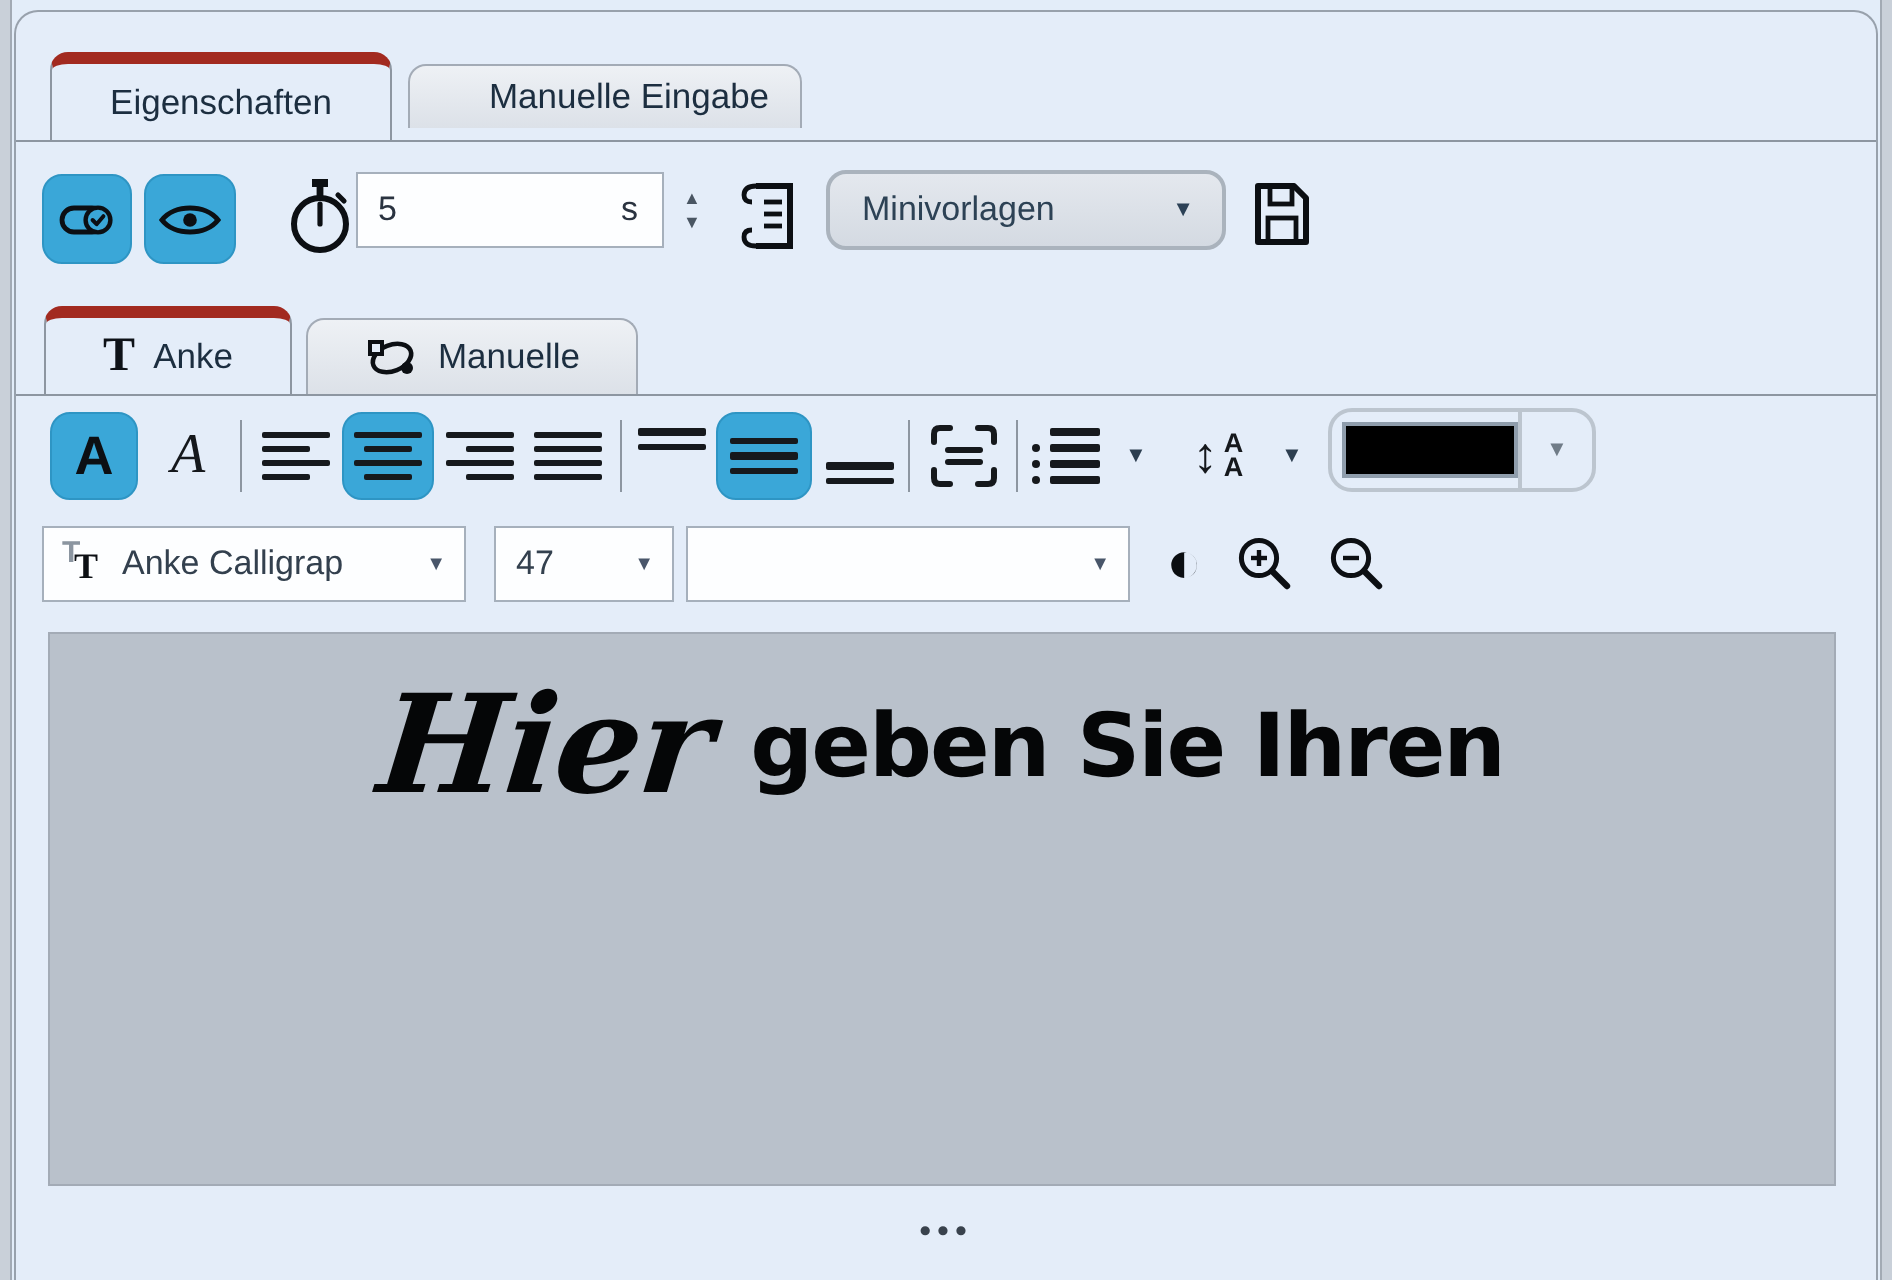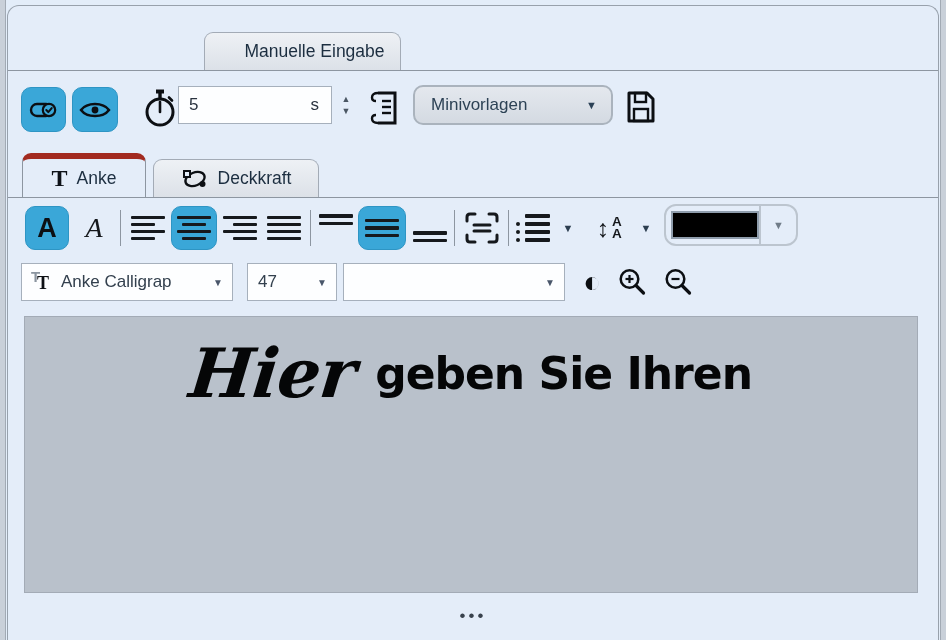--- a/index.html
+++ b/index.html
@@ -36,21 +36,21 @@
   }
   .tab.active {
     background: #e4edf9;
     border-top: 6px solid #a22a20;
   }
   .tab.inactive {
     background: linear-gradient(180deg, #eef1f5 0%, #dce1e8 100%);
     border-color: #a3abb6;
   }
   .tab1-active   { left: 17px;  top: 20px; width: 171px; height: 44px; }
-  .tab1-inactive { left: 196px; top: 26px; width: 197px; height: 38px; padding-left: 24px; }
+  .tab1-inactive { left: 196px; top: 26px; width: 197px; height: 32px; padding-left: 24px; }
   .tab2-active   { left: 14px;  top: 147px; width: 124px; height: 44px; }
   .tab2-inactive { left: 145px; top: 153px; width: 166px; height: 38px; }
   .tab-t-icon { font-family: "Liberation Serif", serif; font-weight: 700; font-size: 24px; color: #0e1218; line-height: 1; }
 
   
   button { border: none; background: transparent; padding: 0; cursor: pointer; font-family: inherit; }
   .icon-btn {
     position: absolute; display: flex; align-items: center; justify-content: center;
   }
   .icon-btn.blue { background: #3aa7d8; border-radius: 10px; border: 1px solid #2e95c4; }
@@ -154,20 +154,23 @@
 </style>
 </head>
 <body>
 
 <div class="edge left"></div>
 <div class="edge right"></div>
 
 <div class="panel">
 
   <div class="hsep hsep1"></div>
+  <div class="tab active tab1-active">
+    <span>Eigenschaften</span>
+  </div>
   <div class="tab inactive tab1-inactive">
     <span>Manuelle Eingabe</span>
   </div>
 
   <button class="icon-btn blue" style="left:13px; top:81px; width:45px; height:45px;">
     <span>
       <svg width="30" height="22" viewBox="0 0 30 22">
         <rect x="2" y="5" width="21" height="12" rx="6" fill="none" stroke="#0c0f13" stroke-width="2.4"></rect>
         <circle cx="20" cy="11" r="6.2" fill="#3aa7d8" stroke="#0c0f13" stroke-width="2.2"></circle>
         <path d="M17.3,11 l2,2.1 l3.4,-4" fill="none" stroke="#0c0f13" stroke-width="2" stroke-linecap="round" stroke-linejoin="round"></path>
@@ -233,21 +236,21 @@
   <div class="tab inactive tab2-inactive">
     <span>
       <svg width="28" height="26" viewBox="0 0 28 26">
         <g transform="rotate(-22 14 13)">
           <ellipse cx="14" cy="13" rx="10" ry="6.5" fill="none" stroke="#0c0f13" stroke-width="2.3"></ellipse>
         </g>
         <rect x="3" y="5" width="6" height="6" fill="#e4edf9" stroke="#0c0f13" stroke-width="2"></rect>
         <circle cx="21.5" cy="18" r="3" fill="#0c0f13"></circle>
       </svg>
     </span>
-    <span>Deckkraft</span>
+    <span>Manuelle</span>
   </div>
 
   <button class="fmt blue" style="left:17px; width:44px;">
     <span style="font-weight:700; font-size:27px; color:#0c0f13;">A</span>
   </button>
   <button class="fmt" style="left:68px; width:36px;">
     <span style="font-family:'Liberation Serif',serif; font-style:italic; font-size:28px; color:#15181c;">A</span>
   </button>
   <div class="vsep" style="left:112px;"></div>
 

